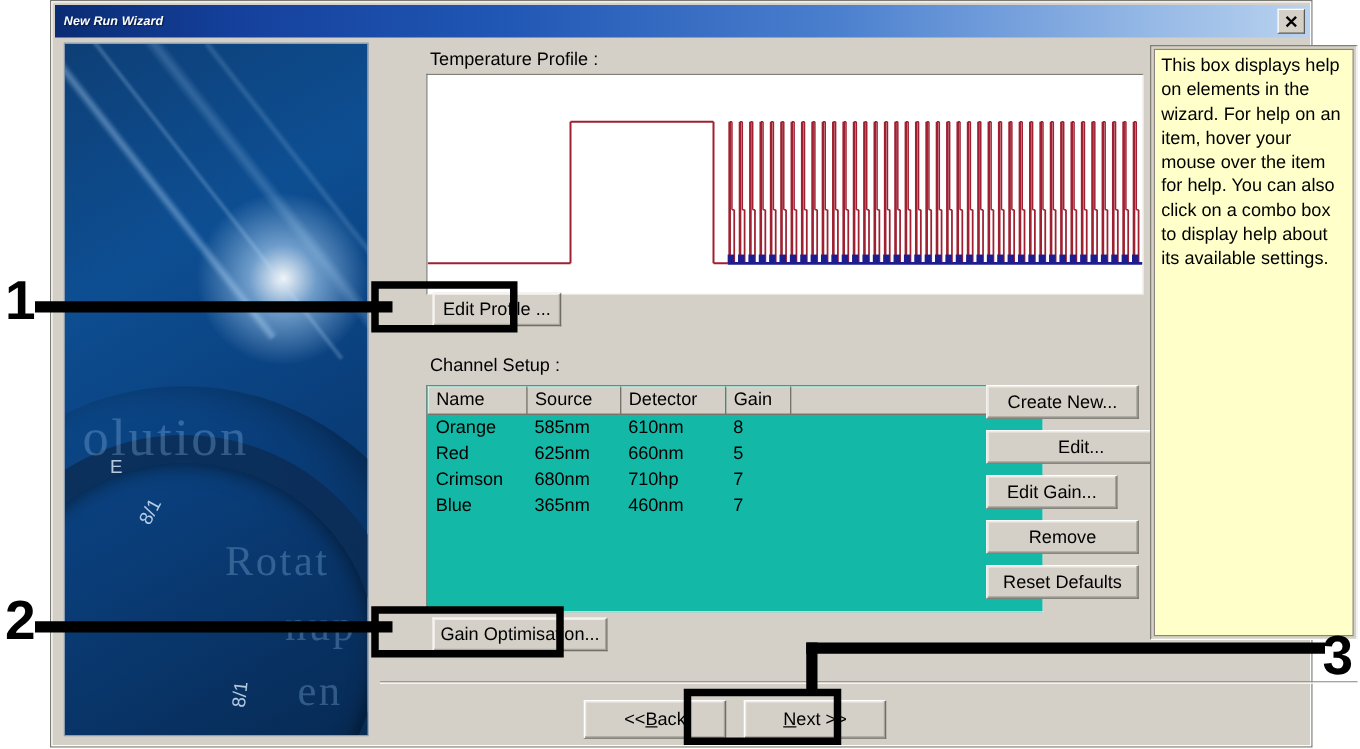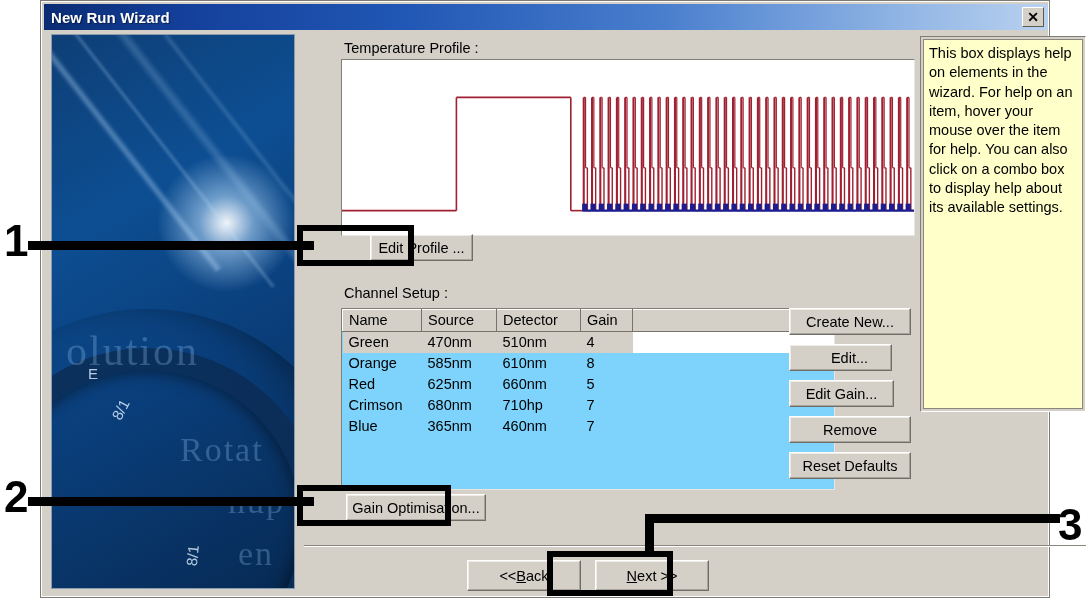--- a/index.html
+++ b/index.html
@@ -22,26 +22,27 @@
   .titlebar {
     position: absolute; left: 2px; top: 2px;
     width: 1004px; height: 26px;
     background: linear-gradient(to right,
         #0a2c73 0%, #14409b 14%, #2056b4 35%,
         #4a7fce 62%, #8fb4e4 85%, #b9d2ef 100%);
     display: flex; align-items: center;
   }
   .titlebar-text {
     color: #ffffff;
-    font-size: 15px;
+    font-size: 10px;
     font-weight: bold;
     letter-spacing: 0.1px;
     margin-left: 7px;
     text-shadow: 1px 1px 1px rgba(0,0,0,.45);
     white-space: nowrap;
+    font-style: italic;
   }
   .close-btn {
     position: absolute; right: 4px; top: 3px;
     width: 22px; height: 20px;
     background: #d4d0c8;
     border: 1px solid #ffffff;
     border-right-color: #5a5a52;
     border-bottom-color: #5a5a52;
     display: flex; align-items: center; justify-content: center;
     font-size: 14px; font-weight: bold; color: #000;
@@ -133,39 +134,39 @@
     background: #d4d0c8;
     border: 1px solid;
     border-color: #ffffff #6e6e66 #6e6e66 #ffffff;
     box-shadow: inset -1px -1px 0 #a8a49c, inset 1px 1px 0 #efece6;
     font-family: "Liberation Sans", sans-serif;
     font-size: 14.5px; color: #000;
     display: flex; align-items: center; justify-content: center;
     white-space: nowrap;
     cursor: default;
   }
-  #btn-edit-profile { left: 304px; top: 232px; width: 103px; height: 27px; margin-left: 24px; }
+  #btn-edit-profile { left: 304px; top: 232px; width: 103px; height: 27px; }
   #btn-gain-opt     { left: 304px; top: 492px; width: 140px; height: 27px; }
 
   #btn-create-new    { left: 747px; top: 306px; width: 122px; height: 27px; }
-  #btn-edit          { left: 747px; top: 342px; width: 103px; height: 27px; padding-left: 18px; }
+  #btn-edit          { left: 747px; top: 342px; width: 134px; height: 27px; padding-left: 18px; }
   #btn-edit-gain     { left: 747px; top: 378px; width: 105px; height: 27px; }
   #btn-remove        { left: 747px; top: 414px; width: 122px; height: 27px; }
   #btn-reset-default { left: 747px; top: 450px; width: 122px; height: 27px; }
 
   #btn-skip { left: 299px; top: 558px; width: 114px; height: 31px; }
   #btn-back { left: 425px; top: 558px; width: 114px; height: 31px; }
   #btn-next { left: 553px; top: 558px; width: 114px; height: 31px; }
   .btn u { text-decoration: underline; }
 
   
   .table-frame {
     position: absolute; left: 299px; top: 306px;
     width: 494px; height: 182px;
-    background: #7dd3fc;
+    background: #14b8a6;
     border: 1px solid #7f7f76;
     border-right-color: #e9e6df;
     border-bottom-color: #e9e6df;
     overflow: hidden;
   }
   table.grid { border-collapse: collapse; width: 100%; table-layout: fixed; }
   table.grid th {
     background: #d4d0c8;
     border: 1px solid;
     border-color: #ffffff #77736b #77736b #ffffff;
@@ -179,21 +180,21 @@
     height: 21px;
     border: none;
     white-space: nowrap;
   }
   tr.selected td { background: #d4d0c8; }
   tr.selected td.filler { background: #ffffff; }
 
   
   .help-outer {
     position: absolute; left: 878px; top: 34px;
-    width: 166px; height: 376px;
+    width: 166px; height: 476px;
     background: #d4d0c8;
     border: 1px solid #7f7f76;
     border-right-color: #ffffff;
     border-bottom-color: #ffffff;
   }
   .help-inner {
     position: absolute; left: 2px; top: 2px; right: 2px; bottom: 2px;
     background: #feffc9;
     border: 1px solid #8a867e;
     padding: 4px 5px 0 5px;
@@ -575,27 +576,20 @@
         <thead>
           <tr>
             <th>Name</th>
             <th>Source</th>
             <th>Detector</th>
             <th>Gain</th>
             <th></th>
           </tr>
         </thead>
         <tbody id="channel-rows">
-            <tr class="selected">
-              <td>Green</td>
-              <td>470nm</td>
-              <td>510nm</td>
-              <td>4</td>
-              <td class="filler"></td>
-            </tr>
             <tr>
               <td>Orange</td>
               <td>585nm</td>
               <td>610nm</td>
               <td>8</td>
               <td class="filler"></td>
             </tr>
             <tr>
               <td>Red</td>
               <td>625nm</td>

